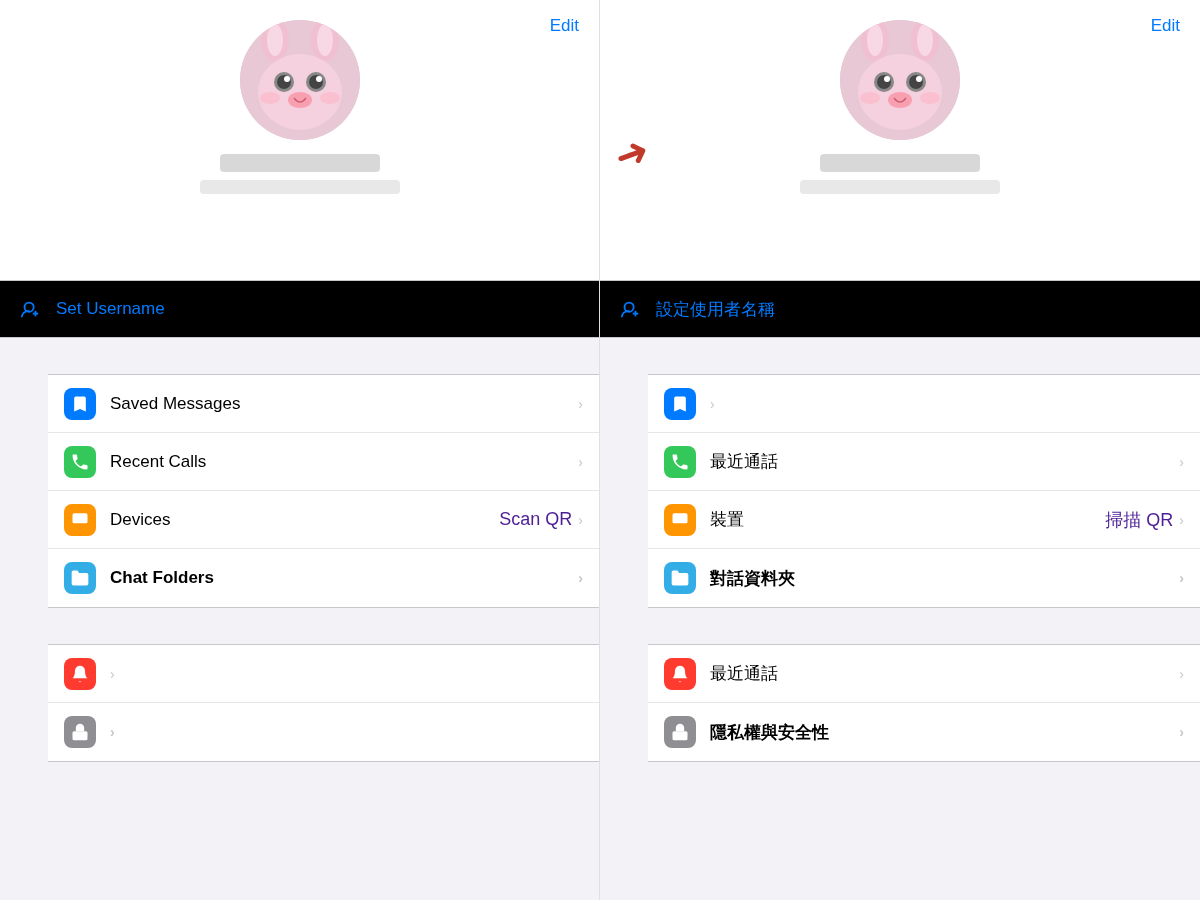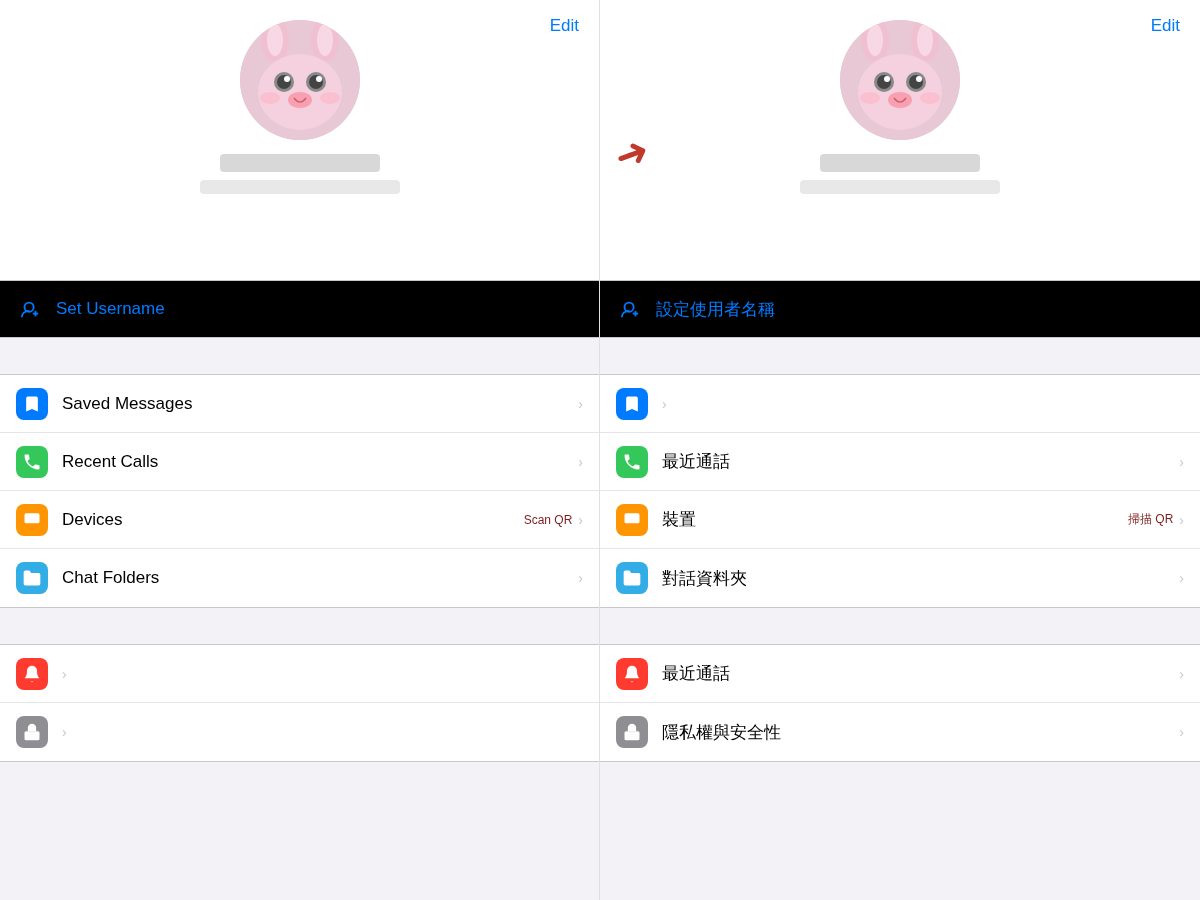--- a/index.html
+++ b/index.html
@@ -95,32 +95,34 @@
     .section-divider {
       height: 36px;
       background: #f2f2f7;
     }
 
     
     .menu-section {
       background: #ffffff;
       border-top: 0.5px solid #c8c7cc;
       border-bottom: 0.5px solid #c8c7cc;
+      margin-left: 48px;
     }
     .menu-item {
       display: flex;
       align-items: center;
       padding: 0 16px;
       height: 58px;
       border-bottom: 0.5px solid #e5e5ea;
       position: relative;
       cursor: pointer;
     }
     .menu-item:last-child {
       border-bottom: none;
+      font-weight: bold;
     }
     .menu-icon {
       width: 32px;
       height: 32px;
       border-radius: 8px;
       margin-right: 14px;
       display: flex;
       align-items: center;
       justify-content: center;
       flex-shrink: 0;
@@ -136,22 +138,22 @@
       width: 20px;
       height: 20px;
       fill: white;
     }
     .menu-label {
       font-size: 17px;
       color: #000;
       flex: 1;
     }
     .menu-secondary {
-      color: #7f1d1d;
-      font-size: 12px;
+      color: #4c1d95;
+      font-size: 18px;
       margin-right: 6px;
     }
     .chevron {
       color: #c7c7cc;
       font-size: 14px;
     }
 
     .second-section-divider {
       height: 36px;
       background: #f2f2f7;

